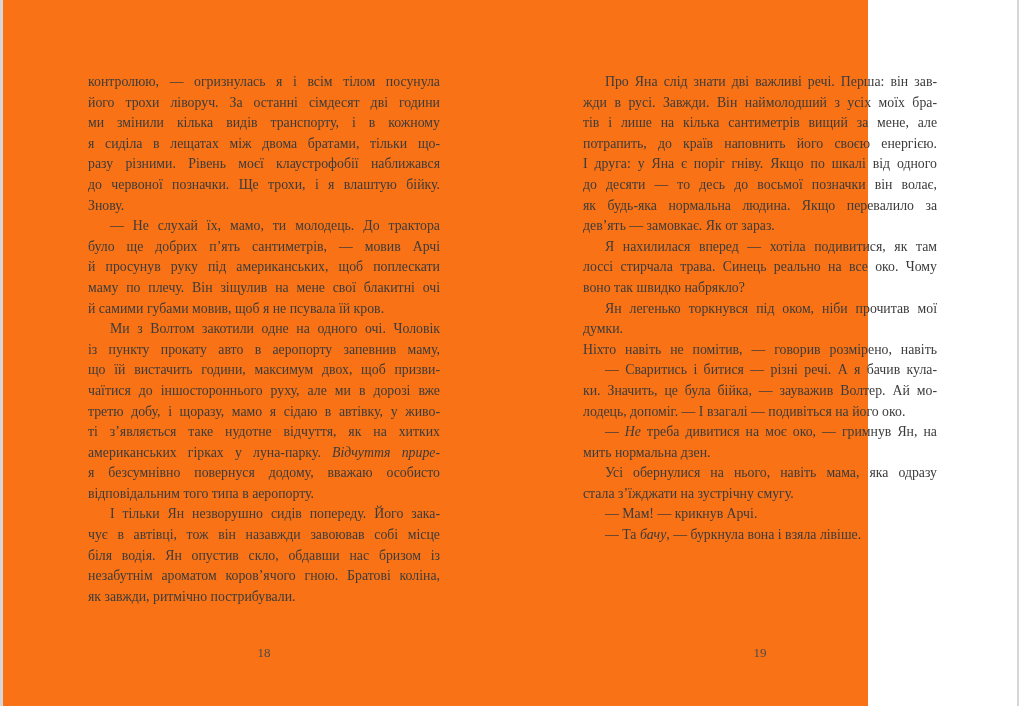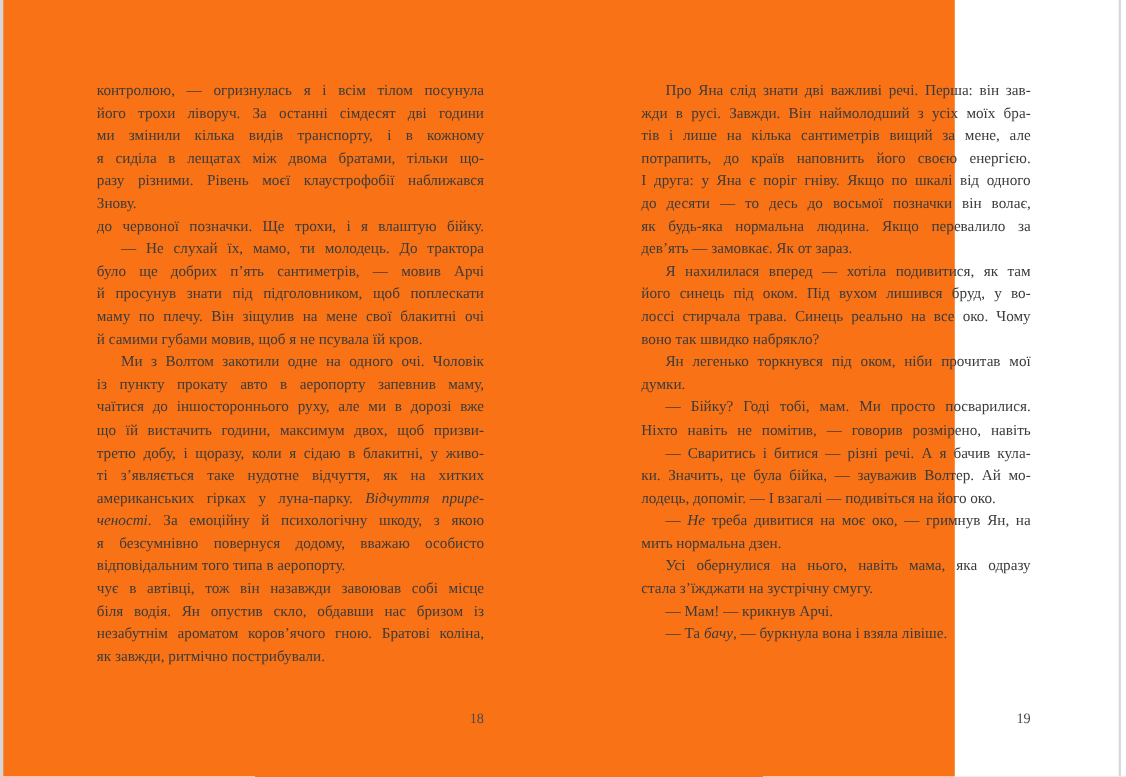--- a/index.html
+++ b/index.html
@@ -49,81 +49,79 @@
   .line.firstline {
     text-indent: 22px;
   }
   .line i { font-style: italic; }
 
   .pagenum {
     position: absolute;
     top: 645px;
     font-size: 13px;
     line-height: 16px;
-    text-align: right;
+    text-align: center;
     color: #4a4a4a;
   }
   .pagenum-left  { left: 88px;  width: 352px; }
   .pagenum-right { left: 583px; width: 354px; }
 </style>
 </head>
 <body>
 
 <div class="spread">
   <div class="edge edge-left"></div>
   <div class="edge edge-right"></div>
 
   <div class="page page-left">
     <div class="text-block">
         <div class="line"><span>контролюю, — огризнулась я і всім тілом посунула</span></div>
         <div class="line"><span>його трохи ліворуч. За останні сімдесят дві години</span></div>
         <div class="line"><span>ми змінили кілька видів транспорту, і в кожному</span></div>
         <div class="line"><span>я сиділа в лещатах між двома братами, тільки що-</span></div>
         <div class="line"><span>разу різними. Рівень моєї клаустрофобії наближався</span></div>
+        <div class="line"><span>до червоної позначки. Ще трохи, і я влаштую бійку.</span></div>
         <div class="line lastline"><span>Знову.</span></div>
-        <div class="line"><span>до червоної позначки. Ще трохи, і я влаштую бійку.</span></div>
         <div class="line firstline"><span>— Не слухай їх, мамо, ти молодець. До трактора</span></div>
         <div class="line"><span>було ще добрих п’ять сантиметрів, — мовив Арчі</span></div>
-        <div class="line"><span>й просунув знати під підголовником, щоб поплескати</span></div>
+        <div class="line"><span>й просунув руку під американських, щоб поплескати</span></div>
         <div class="line"><span>маму по плечу. Він зіщулив на мене свої блакитні очі</span></div>
         <div class="line lastline"><span>й самими губами мовив, щоб я не псувала їй кров.</span></div>
         <div class="line firstline"><span>Ми з Волтом закотили одне на одного очі. Чоловік</span></div>
         <div class="line"><span>із пункту прокату авто в аеропорту запевнив маму,</span></div>
+        <div class="line"><span>що їй вистачить години, максимум двох, щоб призви-</span></div>
         <div class="line"><span>чаїтися до іншостороннього руху, але ми в дорозі вже</span></div>
-        <div class="line"><span>що їй вистачить години, максимум двох, щоб призви-</span></div>
-        <div class="line"><span>третю добу, і щоразу, коли я сідаю в блакитні, у живо-</span></div>
+        <div class="line"><span>третю добу, і щоразу, мамо я сідаю в автівку, у живо-</span></div>
         <div class="line"><span>ті з’являється таке нудотне відчуття, як на хитких</span></div>
         <div class="line"><span>американських гірках у луна-парку. </span><i>Відчуття прире-</i></div>
-        <div class="line"><i>ченості</i><span>. За емоційну й психологічну шкоду, з якою</span></div>
         <div class="line"><span>я безсумнівно повернуся додому, вважаю особисто</span></div>
         <div class="line lastline"><span>відповідальним того типа в аеропорту.</span></div>
+        <div class="line firstline"><span>І тільки Ян незворушно сидів попереду. Його зака-</span></div>
         <div class="line"><span>чує в автівці, тож він назавжди завоював собі місце</span></div>
         <div class="line"><span>біля водія. Ян опустив скло, обдавши нас бризом із</span></div>
         <div class="line"><span>незабутнім ароматом коров’ячого гною. Братові коліна,</span></div>
         <div class="line lastline"><span>як завжди, ритмічно пострибували.</span></div>
       </div>
   </div>
 
   <div class="page page-right">
     <div class="text-block">
         <div class="line firstline"><span>Про Яна слід знати дві важливі речі. Перша: він зав-</span></div>
         <div class="line"><span>жди в русі. Завжди. Він наймолодший з усіх моїх бра-</span></div>
         <div class="line"><span>тів і лише на кілька сантиметрів вищий за мене, але</span></div>
         <div class="line"><span>потрапить, до країв наповнить його своєю енергією.</span></div>
         <div class="line"><span>І друга: у Яна є поріг гніву. Якщо по шкалі від одного</span></div>
         <div class="line"><span>до десяти — то десь до восьмої позначки він волає,</span></div>
         <div class="line"><span>як будь-яка нормальна людина. Якщо перевалило за</span></div>
         <div class="line lastline"><span>дев’ять — замовкає. Як от зараз.</span></div>
         <div class="line firstline"><span>Я нахилилася вперед — хотіла подивитися, як там</span></div>
-        <div class="line"><span>його синець під оком. Під вухом лишився бруд, у во-</span></div>
         <div class="line"><span>лоссі стирчала трава. Синець реально на все око. Чому</span></div>
         <div class="line lastline"><span>воно так швидко набрякло?</span></div>
         <div class="line firstline"><span>Ян легенько торкнувся під оком, ніби прочитав мої</span></div>
         <div class="line lastline"><span>думки.</span></div>
-        <div class="line firstline"><span>— Бійку? Годі тобі, мам. Ми просто посварилися.</span></div>
         <div class="line"><span>Ніхто навіть не помітив, — говорив розмірено, навіть</span></div>
         <div class="line firstline"><span>— Сваритись і битися — різні речі. А я бачив кула-</span></div>
         <div class="line"><span>ки. Значить, це була бійка, — зауважив Волтер. Ай мо-</span></div>
         <div class="line lastline"><span>лодець, допоміг. — І взагалі — подивіться на його око.</span></div>
         <div class="line firstline"><span>— </span><i>Не</i><span> треба дивитися на моє око, — гримнув Ян, на</span></div>
         <div class="line lastline"><span>мить нормальна дзен.</span></div>
         <div class="line firstline"><span>Усі обернулися на нього, навіть мама, яка одразу</span></div>
         <div class="line lastline"><span>стала з’їжджати на зустрічну смугу.</span></div>
         <div class="line firstline lastline"><span>— Мам! — крикнув Арчі.</span></div>
         <div class="line firstline lastline"><span>— Та </span><i>бачу</i><span>, — буркнула вона і взяла лівіше.</span></div>

